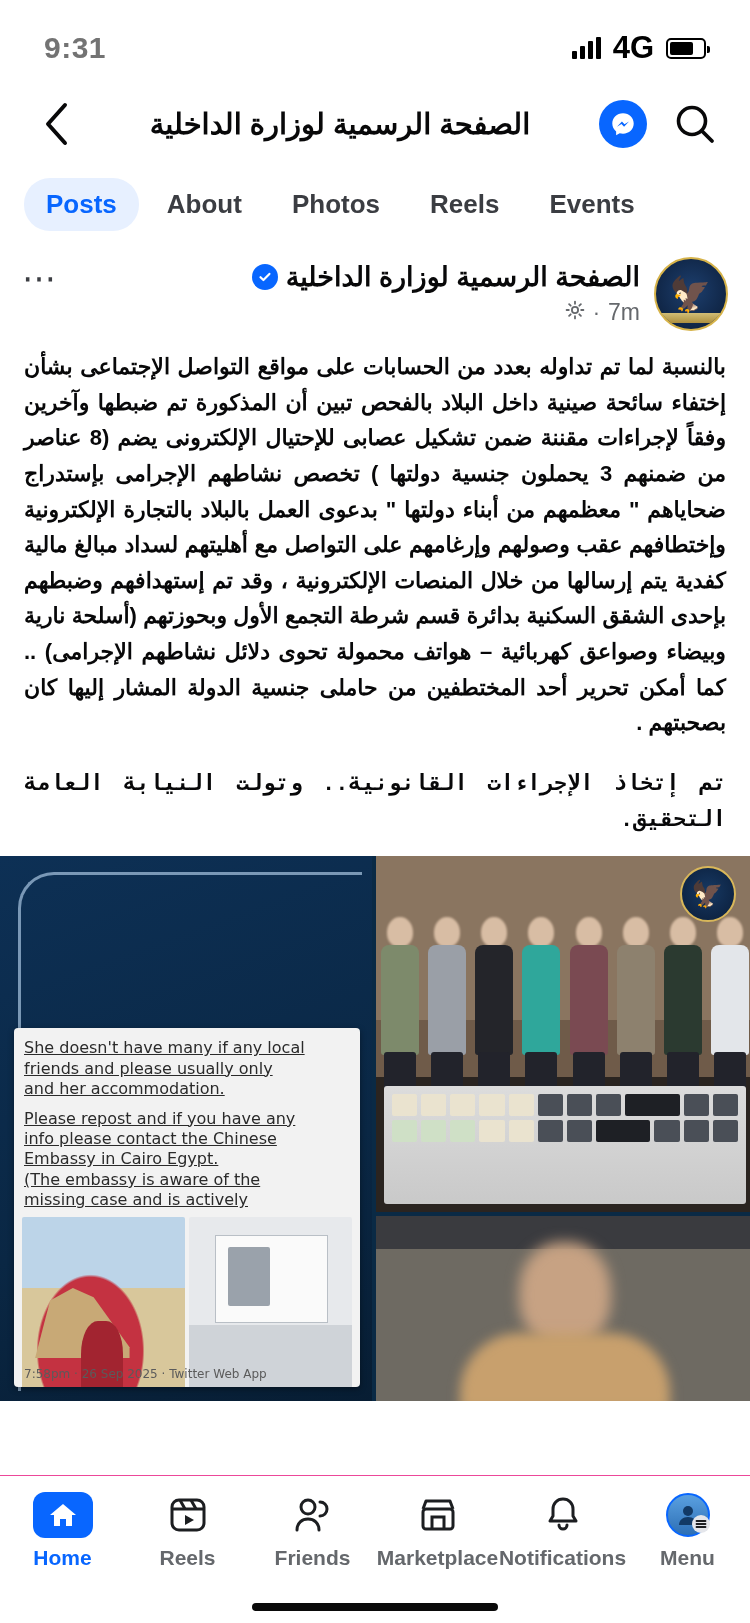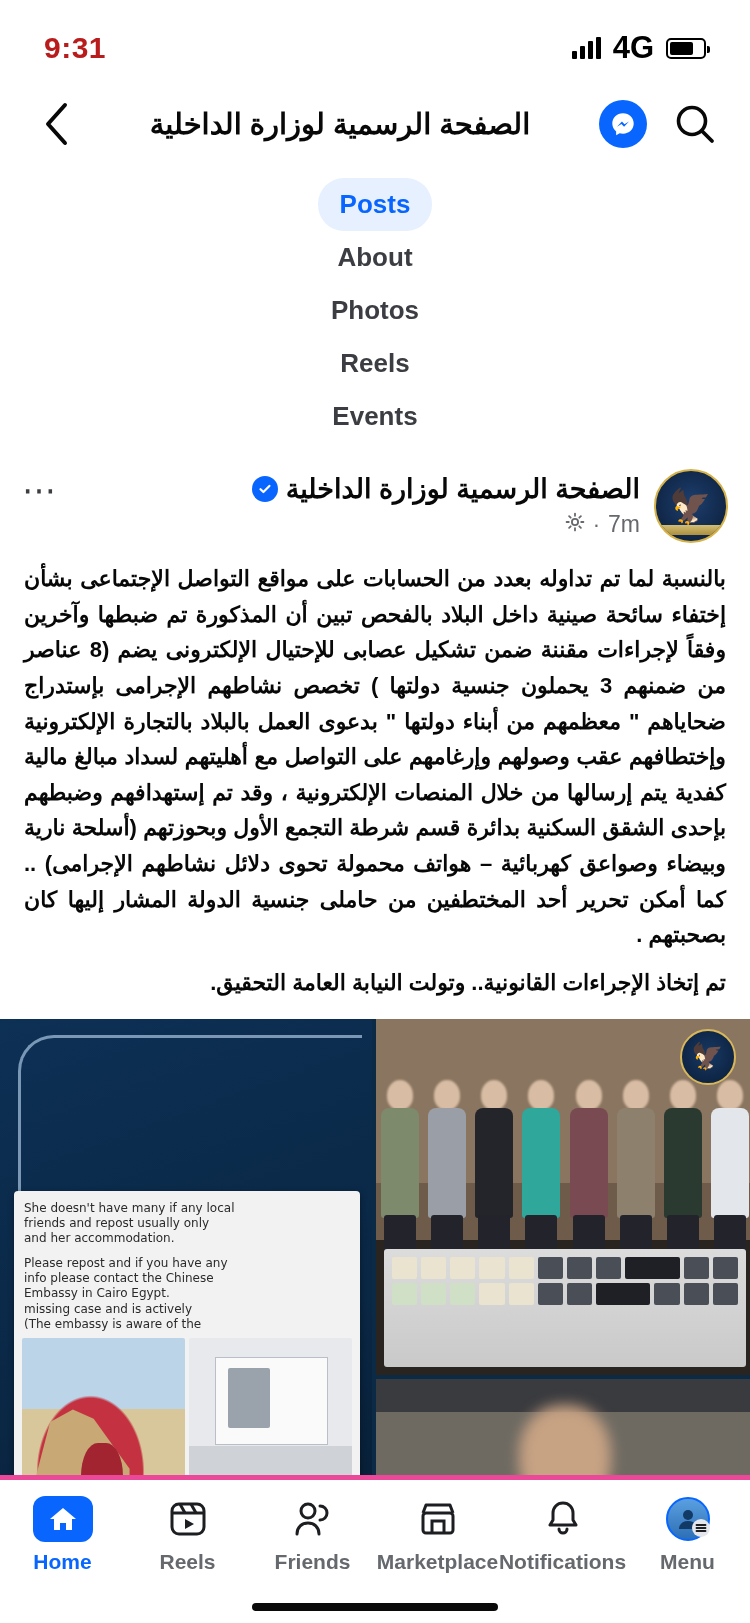--- a/index.html
+++ b/index.html
@@ -14,21 +14,21 @@
   .status-bar {
     height: 78px;
     display: flex;
     align-items: center;
     justify-content: space-between;
     padding: 18px 44px 0 44px;
   }
   .status-time {
     font-size: 30px;
     font-weight: 600;
-    color: #b91c1c;
+    color: #737373;
     letter-spacing: 0.5px;
   }
   .status-right {
     display: flex;
     align-items: center;
     gap: 12px;
   }
   .signal-bars { display: flex; align-items: flex-end; gap: 3px; height: 22px; }
   .signal-bars i { display: block; width: 5px; background: #000; border-radius: 1px; }
   .signal-bars i:nth-child(1) { height: 8px; }
@@ -81,21 +81,21 @@
     background: #0866ff;
     display: flex; align-items: center; justify-content: center;
     position: relative;
   }
 
   
   .tabs {
     display: flex;
     align-items: center;
     padding: 8px 24px 14px 24px;
-    flex-direction: column;
+    gap: 6px;
   }
   .tab {
     padding: 11px 22px;
     font-size: 26px;
     font-weight: 700;
     color: #3b3d42;
     border-radius: 26px;
     white-space: nowrap;
   }
   .tab.active {
@@ -163,21 +163,21 @@
   
   .post-text {
     direction: rtl;
     text-align: justify;
     padding: 18px 24px 0 24px;
     font-size: 22px;
     line-height: 1.62;
     color: #080809;
     font-weight: 700;
   }
-  .post-text p + p { margin-top: 12px; }
+  .post-text p + p { margin-top: 26px; font-family: Liberation Mono, monospace; }
   .hashtag { color: #1b74e4; font-weight: 700; }
 
   
   .collage {
     margin-top: 18px;
     width: 750px;
     height: 545px;
     background: #0a2a45;
     position: relative;
     overflow: hidden;
@@ -201,24 +201,25 @@
   .tweet-card {
     position: absolute;
     left: 14px; right: 12px; top: 172px; bottom: 14px;
     background: #f2f2f2;
     border-radius: 4px;
     overflow: hidden;
     box-shadow: 0 2px 6px rgba(0,0,0,.4);
   }
   .tweet-text {
     padding: 10px 10px 6px 10px;
-    font-size: 12px;
+    font-size: 16px;
     line-height: 1.28;
     color: #2a2a2a;
     font-family: "DejaVu Sans", sans-serif;
+    text-decoration: underline;
   }
   .tweet-text span { display: block; }
   .tweet-text .gap { height: 9px; }
   .tweet-imgs {
     display: grid;
     grid-template-columns: 1fr 1fr;
     gap: 4px;
     padding: 0 8px;
   }
   .ph-sphinx {
@@ -331,21 +332,21 @@
     z-index: 5;
   }
 
   
   .bottom-nav {
     position: absolute;
     left: 0; bottom: 0;
     width: 750px;
     height: 148px;
     background: #ffffff;
-    border-top: 5px solid #ec4899;
+    border-top: 1px solid #ec4899;
     display: flex;
     align-items: flex-start;
     justify-content: space-around;
     padding-top: 16px;
   }
   .nav-item {
     display: flex; flex-direction: column; align-items: center; gap: 8px;
     width: 120px;
   }
   .nav-ico { height: 46px; display: flex; align-items: center; justify-content: center; }
@@ -460,28 +461,28 @@
   </div>
 
   <div class="collage">
     <div class="moi-badge">🦅</div>
 
     <div class="collage-left">
       <div class="frame-line"></div>
       <div class="tweet-card">
         <div class="tweet-text">
           <span>She doesn't have many if any local</span>
-          <span>friends and repost usually only</span>
+          <span>friends and please usually only</span>
           <span>and her accommodation.</span>
           <span class="gap"></span>
           <span>Please repost and if you have any</span>
           <span>info please contact the Chinese</span>
           <span>Embassy in Cairo Egypt.</span>
+          <span>(The embassy is aware of the</span>
           <span>missing case and is actively</span>
-          <span>(The embassy is aware of the</span>
         </div>
         <div class="tweet-imgs">
           <div class="ph-sphinx"></div>
           <div class="ph-passport"></div>
         </div>
         <div class="tweet-footer">7:58pm · 26 Sep 2025 · Twitter Web App</div>
       </div>
     </div>
 
     <div class="collage-right">

